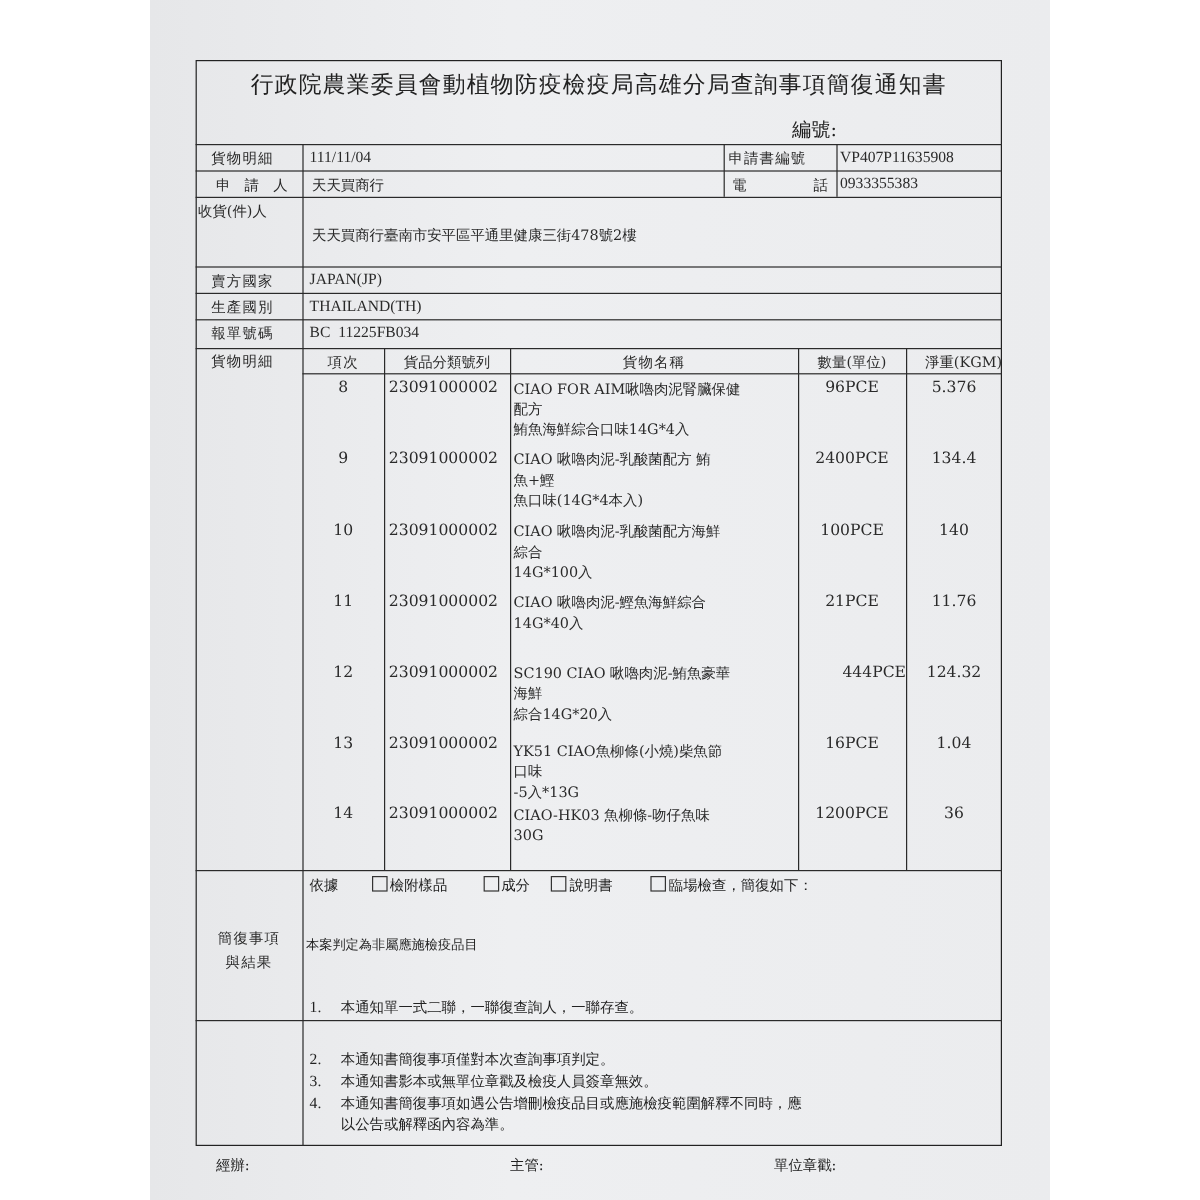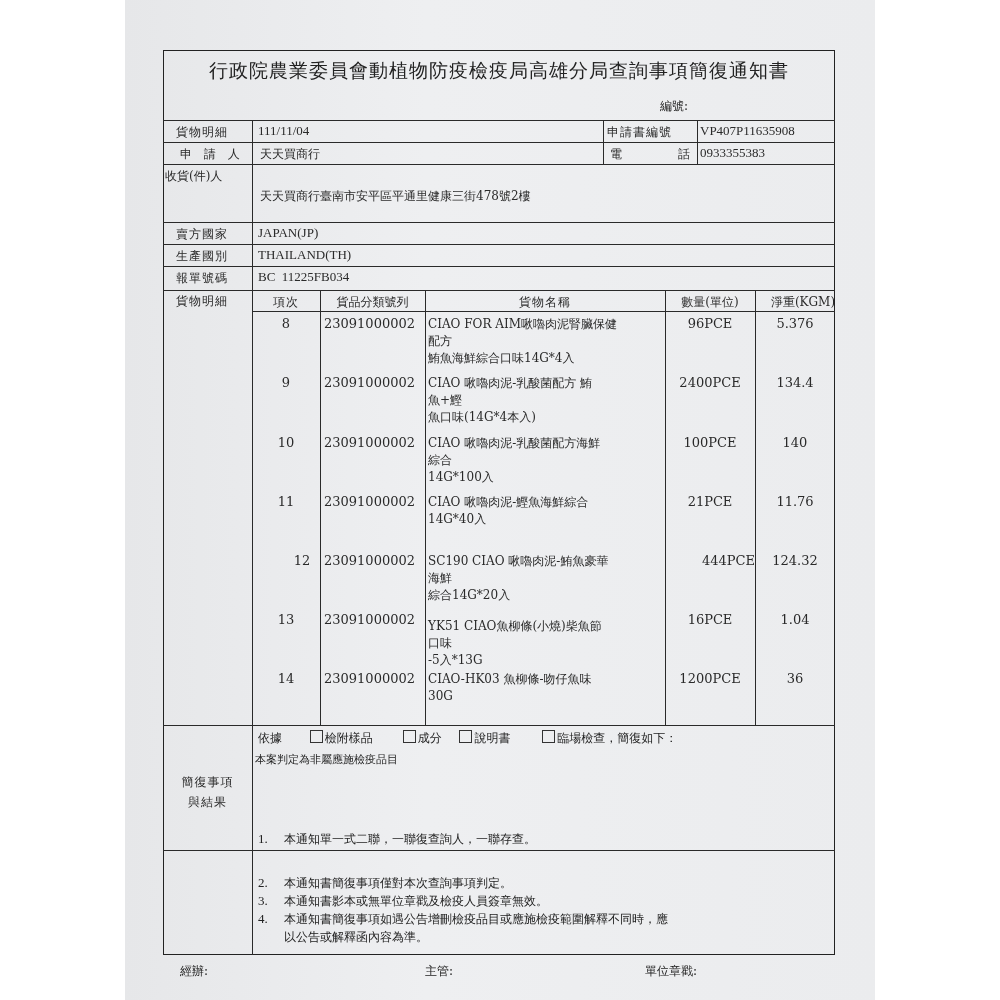--- a/index.html
+++ b/index.html
@@ -17,21 +17,21 @@
   .frame {
     position: absolute; left: 163px; top: 50px; width: 672px; height: 905px;
     border: 1.5px solid #222; box-sizing: border-box;
   }
   .hline { position: absolute; height: 0; border-top: 1.5px solid #2a2a2a; }
   .vline { position: absolute; width: 0; border-left: 1.5px solid #2a2a2a; }
   .title {
     position: absolute; left: 163px; top: 58px; width: 672px; text-align: center;
     font-size: 19px; letter-spacing: 1px; color: #222;
   }
-  .docno { position: absolute; left: 660px; top: 98px; font-size: 12px; }
+  .docno { position: absolute; left: 660px; top: 98px; font-size: 16px; }
   .lbl { position: absolute; font-size: 12px; color: #2a2a2a; letter-spacing: 1px; }
   .val { position: absolute; font-size: 13px; color: #2a2a2a; font-family: "Liberation Serif", serif; }
   .val-cjk { position: absolute; font-size: 12px; color: #2a2a2a; }
   .cell { position: absolute; font-size: 13px; color: #2a2a2a; }
   .center { text-align: center; }
   .name-line { font-size: 12px; line-height: 17px; white-space: nowrap; }
   .chk {
     display: inline-block; width: 11px; height: 11px; border: 1px solid #333;
     vertical-align: -1px; margin-right: 2px;
   }
@@ -137,21 +137,21 @@
   <div class="cell" style="left:324px; top:494px;">23091000002</div>
   <div class="cell" style="left:428px; top:494px;">
     <div class="name-line">CIAO 啾嚕肉泥-鰹魚海鮮綜合</div>
     <div class="name-line">14G*40入</div>
   </div>
   <div class="cell center" style="left:665px; width:90px; top:494px;">21PCE</div>
   <div class="cell center" style="left:755px; width:80px; top:494px;">11.76</div>
 </div>
 
 <div>
-  <div class="cell center" style="left:252px; width:68px; top:553px;margin-left:16px;">12</div>
+  <div class="cell center" style="left:252px; width:68px; top:553px;">12</div>
   <div class="cell" style="left:324px; top:553px;">23091000002</div>
   <div class="cell" style="left:428px; top:553px;">
     <div class="name-line">SC190 CIAO 啾嚕肉泥-鮪魚豪華</div>
     <div class="name-line">海鮮</div>
     <div class="name-line">綜合14G*20入</div>
   </div>
   <div class="cell center" style="left:665px; width:90px; top:553px;text-align:right;">444PCE</div>
   <div class="cell center" style="left:755px; width:80px; top:553px;">124.32</div>
 </div>
 
@@ -182,21 +182,21 @@
   <div>簡復事項</div>
   <div>與結果</div>
 </div>
 <div class="abs" style="left:258px; top:730px; font-size:12px; white-space:nowrap;">
   <span style="margin-right:24px;">依據</span>
   <span style="margin-right:26px;"><span class="chk"></span><span>檢附樣品</span></span>
   <span style="margin-right:14px;"><span class="chk"></span><span>成分</span></span>
   <span style="margin-right:28px;"><span class="chk"></span><span>說明書</span></span>
   <span><span class="chk"></span><span>臨場檢查，簡復如下：</span></span>
 </div>
-<div class="abs" style="left:255px; top:752px; font-size:11px;">本案判定為非屬應施檢疫品目</div>
+<div class="abs" style="left:255px; top:780px; font-size:11px;">本案判定為非屬應施檢疫品目</div>
 
 <div class="note" style="top:831px;"><span class="n">1.</span><span>本通知單一式二聯，一聯復查詢人，一聯存查。</span></div>
 <div class="note" style="top:875px;"><span class="n">2.</span><span>本通知書簡復事項僅對本次查詢事項判定。</span></div>
 <div class="note" style="top:893px;"><span class="n">3.</span><span>本通知書影本或無單位章戳及檢疫人員簽章無效。</span></div>
 <div class="note" style="top:911px;"><span class="n">4.</span><span>本通知書簡復事項如遇公告增刪檢疫品目或應施檢疫範圍解釋不同時，應</span></div>
 <div class="note" style="top:929px; left:284px;">以公告或解釋函內容為準。</div>
 
 <div class="sig" style="left:180px;text-align:center;">經辦:</div>
 <div class="sig" style="left:425px;">主管:</div>
 <div class="sig" style="left:645px;">單位章戳:</div>

